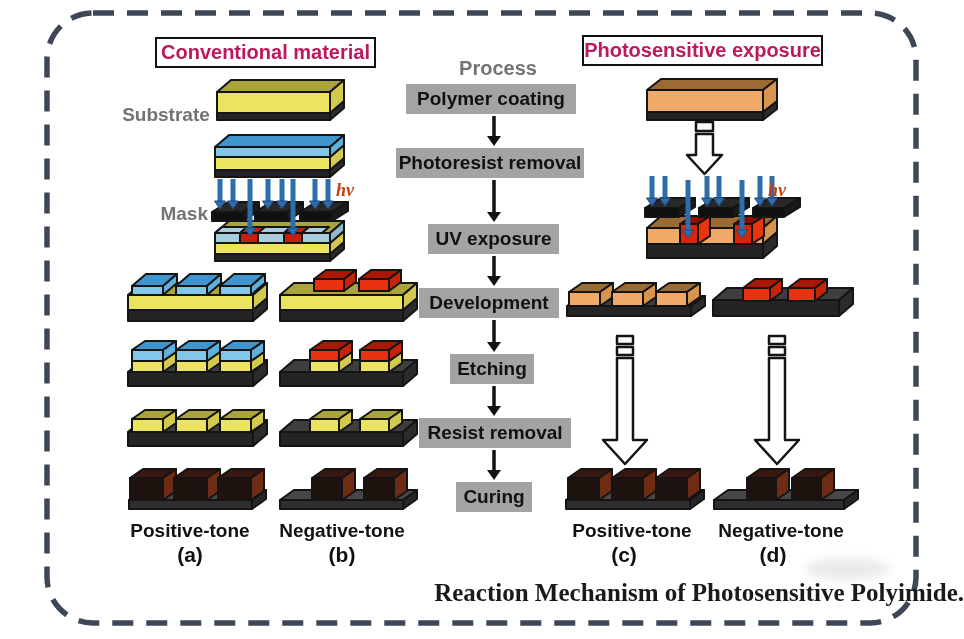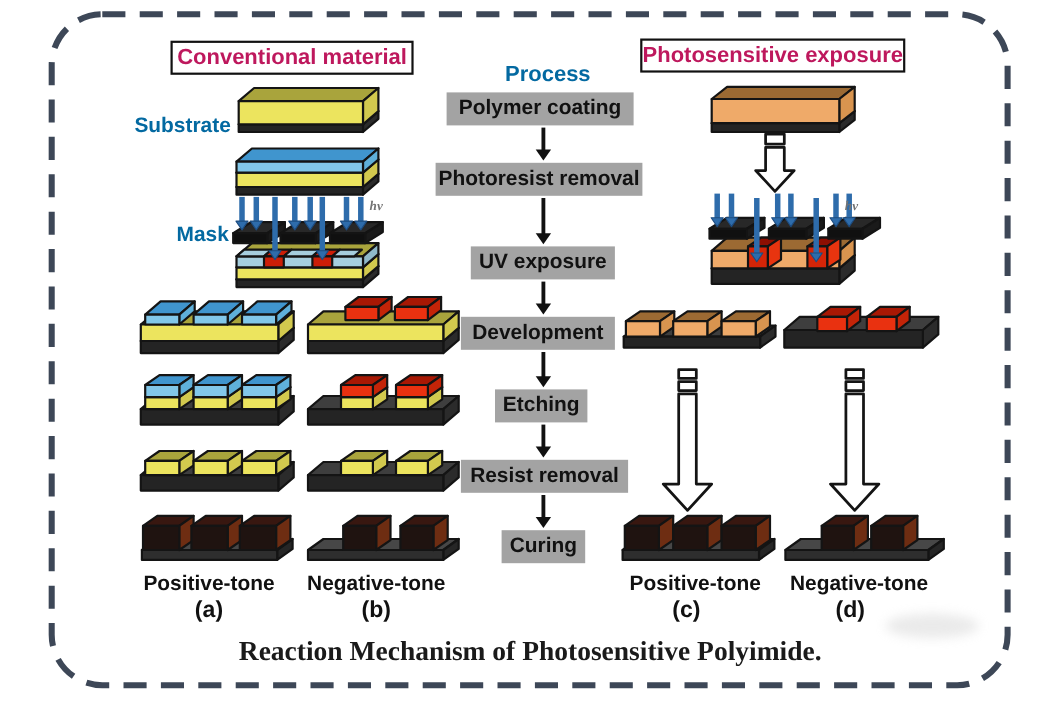--- a/index.html
+++ b/index.html
@@ -11,26 +11,26 @@
   #gfx .uvh{fill:#2e6cab;stroke:#1d4c80;stroke-width:1}
   #gfx line.uvl{stroke:#2e6cab;stroke-width:5}
   #gfx .pah{fill:#111;stroke:none}
   #gfx line.pal{stroke:#111;stroke-width:3.5}
   #gfx .hol{fill:#ffffff;stroke:#141414;stroke-width:2.5}
   .titlebox{position:absolute;height:31px;background:#fff;border:2.5px solid #111;
             display:flex;align-items:center;justify-content:center;
             font-weight:bold;font-size:20px;color:#be185d;box-sizing:border-box}
   .step{position:absolute;height:30px;background:#a3a3a3;display:flex;align-items:center;
         justify-content:center;font-weight:bold;font-size:19px;color:#111}
-  .lbl{position:absolute;font-weight:bold;font-size:19px;color:#0369a1}
+  .lbl{position:absolute;font-weight:bold;font-size:19px;color:#737373}
   .tone{position:absolute;width:132px;text-align:center;font-weight:bold;font-size:19px;color:#111}
   .sub{font-size:21px}
-  .hv{position:absolute;font-style:italic;font-weight:bold;font-size:12px;color:#737373;
+  .hv{position:absolute;font-style:italic;font-weight:bold;font-size:18px;color:#c2410c;
       font-family:"Liberation Serif",serif}
-  .caption{position:absolute;left:0;top:579px;width:964px;text-align:center;
+  .caption{position:absolute;left:0;top:579px;width:964px;text-align:right;
            font-family:"Liberation Serif",serif;font-weight:bold;font-size:25px;color:#1a1a1a}
   .watermark{position:absolute;left:805px;top:558px;width:85px;height:22px;background:#c4c4c4;
              opacity:.35;border-radius:50%;filter:blur(5px)}
 </style>
 </head>
 <body>
 
 <div id="stage">
 
   <svg id="gfx" width="964" height="639">

